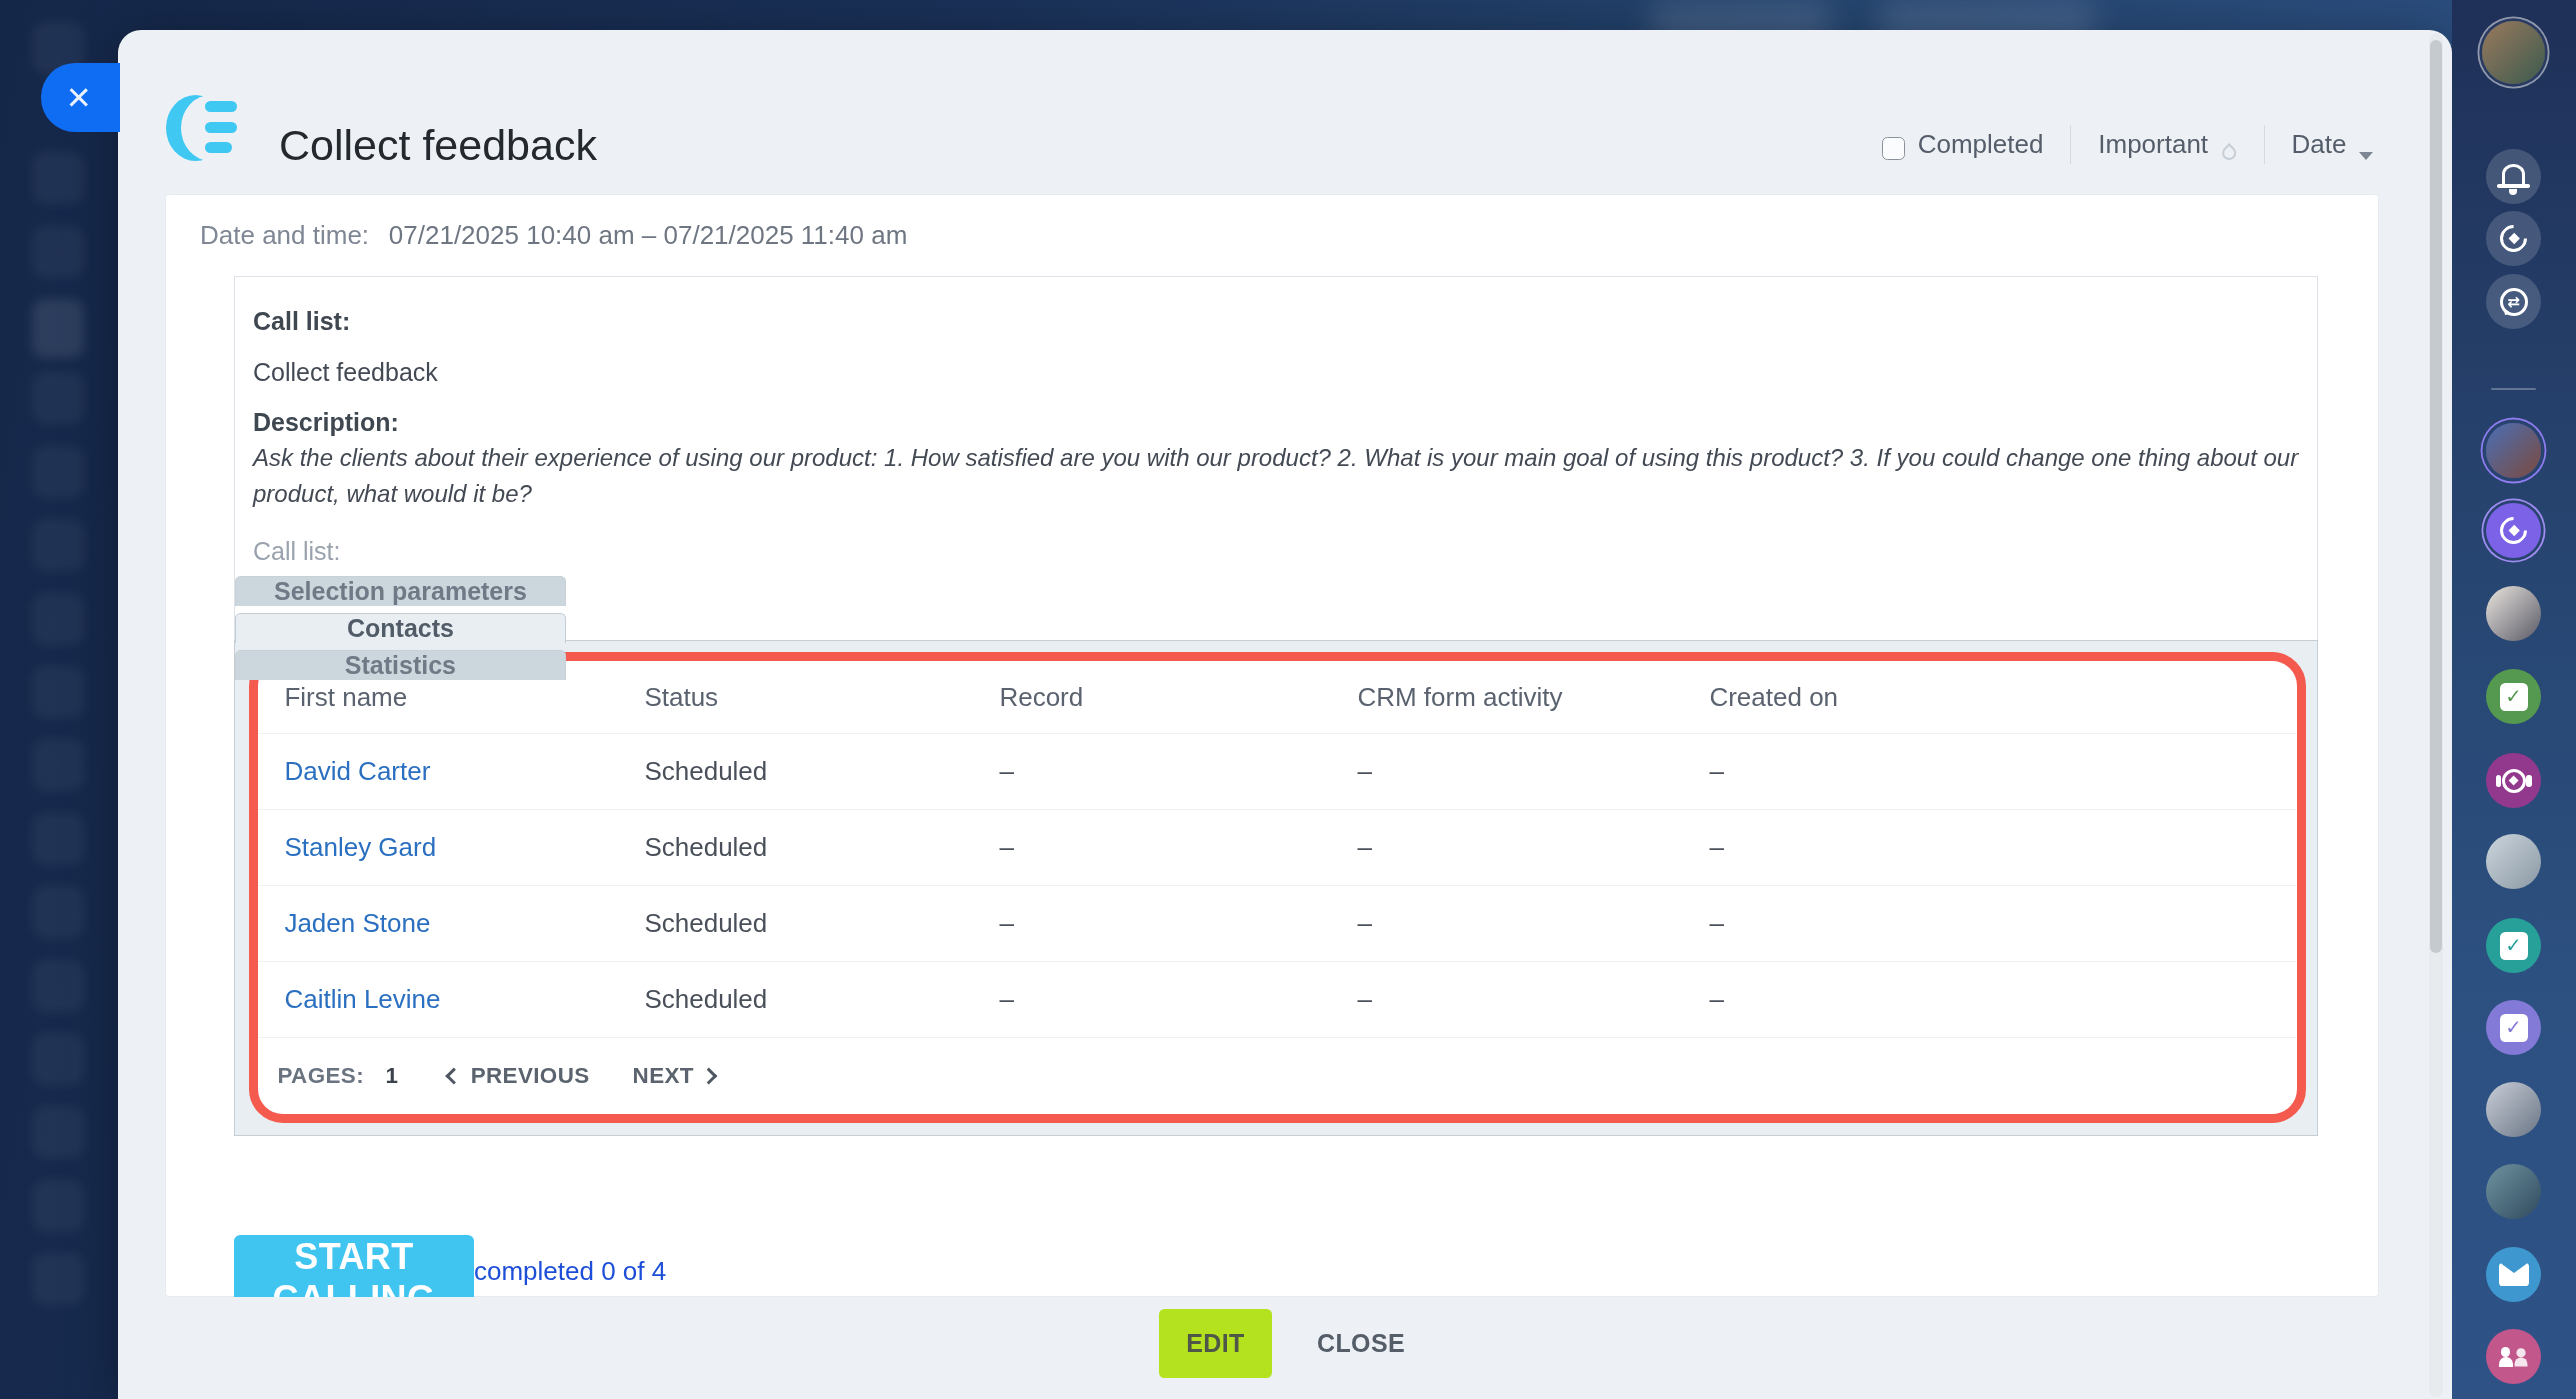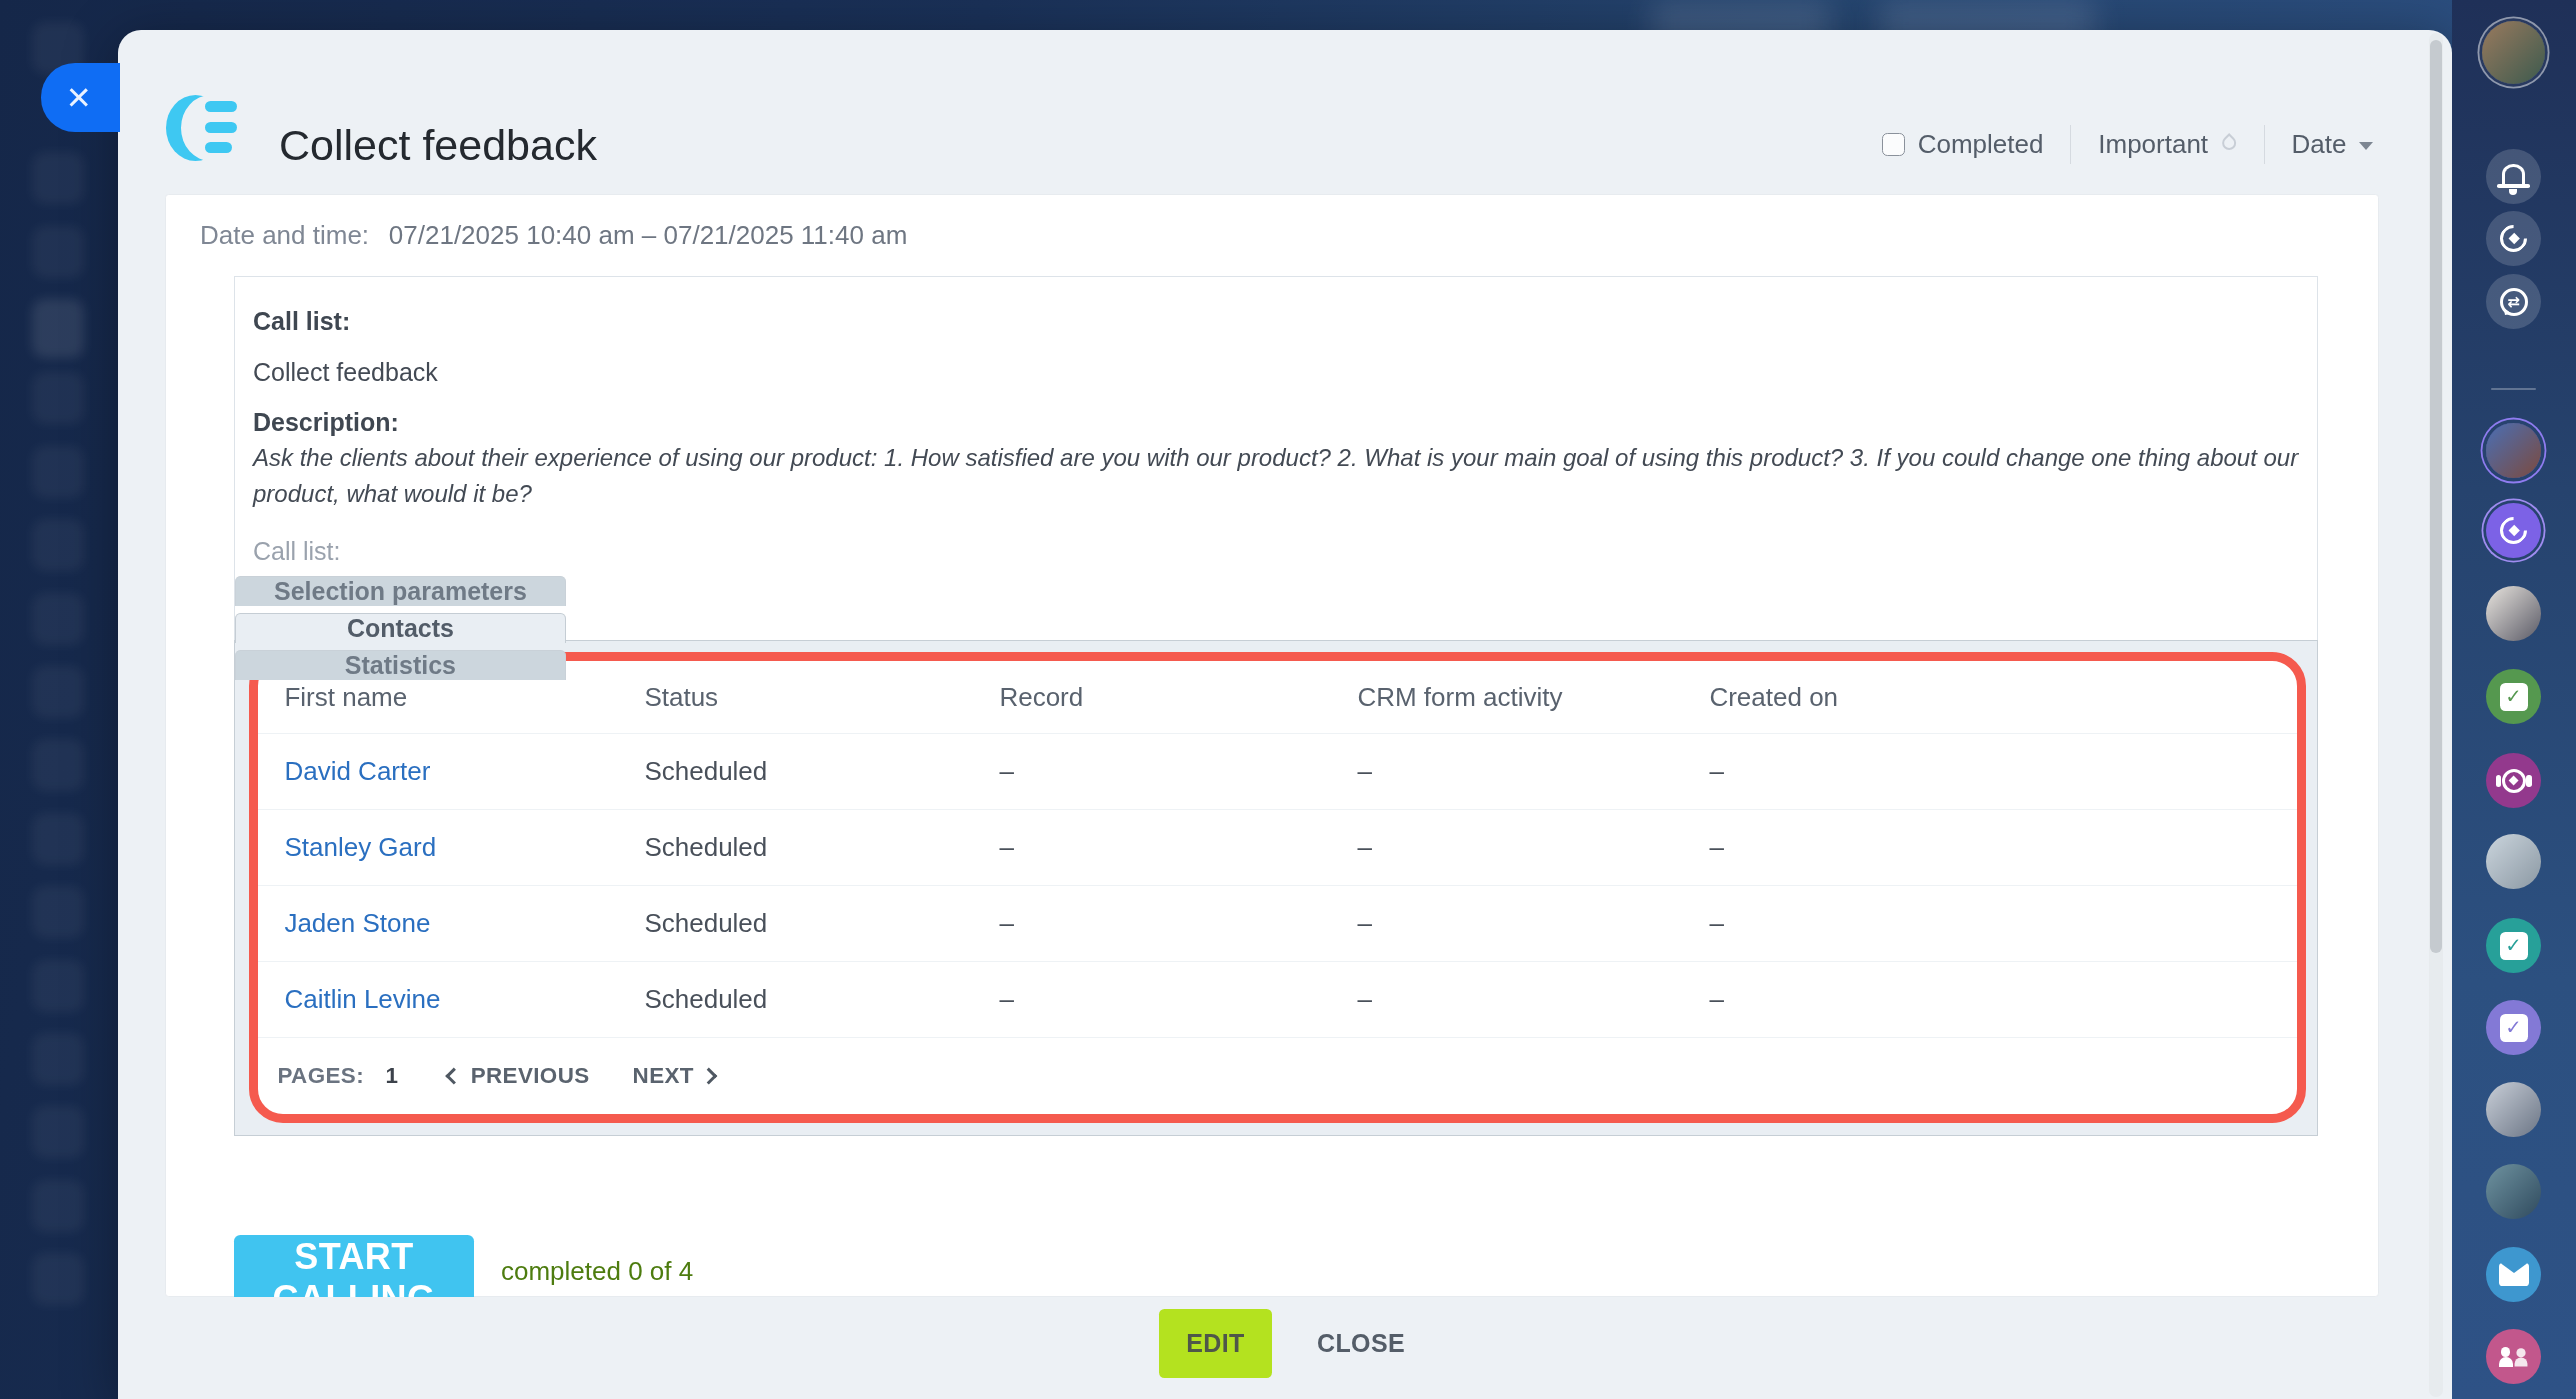--- a/index.html
+++ b/index.html
@@ -23,21 +23,21 @@
   .m-header{position:absolute;left:0;top:0;right:0;height:164px;}
   .phone-icon{position:absolute;left:48px;top:64px;width:116px;height:72px;}
   .crescent{position:absolute;left:0;top:1.8px;width:59px;height:66px;border-radius:50%;box-shadow:inset 15px 0 0 #3ec8f2;}
   .pbar{position:absolute;left:39px;height:11.6px;border-radius:6.3px;background:#3ec8f2;}
   .pbar.b1{top:7.2px;width:32px;}
   .pbar.b2{top:28px;width:32px;}
   .pbar.b3{top:48px;width:27px;}
   .m-title{position:absolute;left:161px;top:91px;font-size:43px;color:#24292f;}
   .h-controls{position:absolute;right:79px;top:90px;height:50px;display:flex;align-items:center;color:#545d69;font-size:26px;}
   .chk-box{width:23px;height:23px;border:1.8px solid #8a919b;border-radius:5.4px;background:#fbfcfd;margin-right:12.5px;}
-  .h-item{display:flex;align-items:center;cursor:pointer;}
+  .h-item{display:flex;align-items:flex-end;cursor:pointer;}
   .h-sep{width:0.9px;height:39px;background:#d5dae0;margin:0 27px;}
   .flame{width:14.3px;height:14.3px;border:2.7px solid #c8ced6;border-radius:0 50% 50% 50%;transform:rotate(45deg);margin-left:14.3px;margin-top:-3.6px;}
   .caret{width:0;height:0;border-left:7.2px solid transparent;border-right:7.2px solid transparent;border-top:8px solid #7d8692;margin-left:12.5px;margin-top:3.6px;}
 
   
   .panel{position:absolute;left:47px;top:164px;width:2214px;height:1103px;background:#fff;border:0.9px solid #e7ebef;border-radius:3.6px;}
   .date-row{position:absolute;left:34px;top:25px;font-size:26px;color:#7f8794;}
   .date-row .val{color:#6e7682;margin-left:12.5px;}
 
   .info-box{position:absolute;left:68px;top:81px;width:2084px;height:858px;border:0.9px solid #dde3e9;background:#fff;}
@@ -62,21 +62,21 @@
   .pager .pnum{color:#3c424b;margin-left:21.5px;}
   .pager .plabel{margin-left:19px;}
   .pager .pbtn{color:#5a636e;cursor:pointer;}
   .chev{display:inline-block;width:11.6px;height:11.6px;border:0 solid #4f5862;}
   .chev.left{border-left-width:3.6px;border-bottom-width:3.6px;transform:rotate(45deg);margin-left:50px;margin-right:10.7px;}
   .chev.right{border-right-width:3.6px;border-top-width:3.6px;transform:rotate(45deg);margin-left:9px;}
   .pager .next{margin-left:43px;}
 
   .actions{position:absolute;left:68px;top:1040px;display:flex;align-items:center;}
   .start-btn{width:240px;height:74px;border:none;border-radius:6.3px;background:#40c4f0;color:#fff;font-size:36px;font-weight:bold;letter-spacing:0.4px;cursor:pointer;}
-  .progress{margin-left:27px;font-size:26px;color:#4d7c0f;}
+  .progress{font-size:26px;color:#1d4ed8;}
 
   .footer-line{position:absolute;left:0;right:0;top:1267px;height:0.9px;background:#dfe3e8;}
   .m-footer{position:absolute;left:0;right:0;top:1267px;bottom:0;background:#edf1f5;display:flex;align-items:flex-start;justify-content:center;padding-top:12px;gap:39px;}
   .edit-btn{width:113px;height:69px;border:none;border-radius:5.4px;background:#b4e21f;color:#4f5749;font-size:25px;font-weight:bold;letter-spacing:0.4px;cursor:pointer;}
   .close-btn{background:none;border:none;color:#545d68;font-size:25px;font-weight:bold;letter-spacing:0.4px;margin-top:19.7px;cursor:pointer;}
 
   .scroll-track{position:absolute;right:9px;top:3.6px;width:14.3px;height:1364px;background:#e7ebee;border-radius:7.2px;}
   .scroll-thumb{position:absolute;left:0.9px;top:7.2px;width:12.5px;height:913px;background:#c5cacf;border-radius:6.3px;}
 
   

